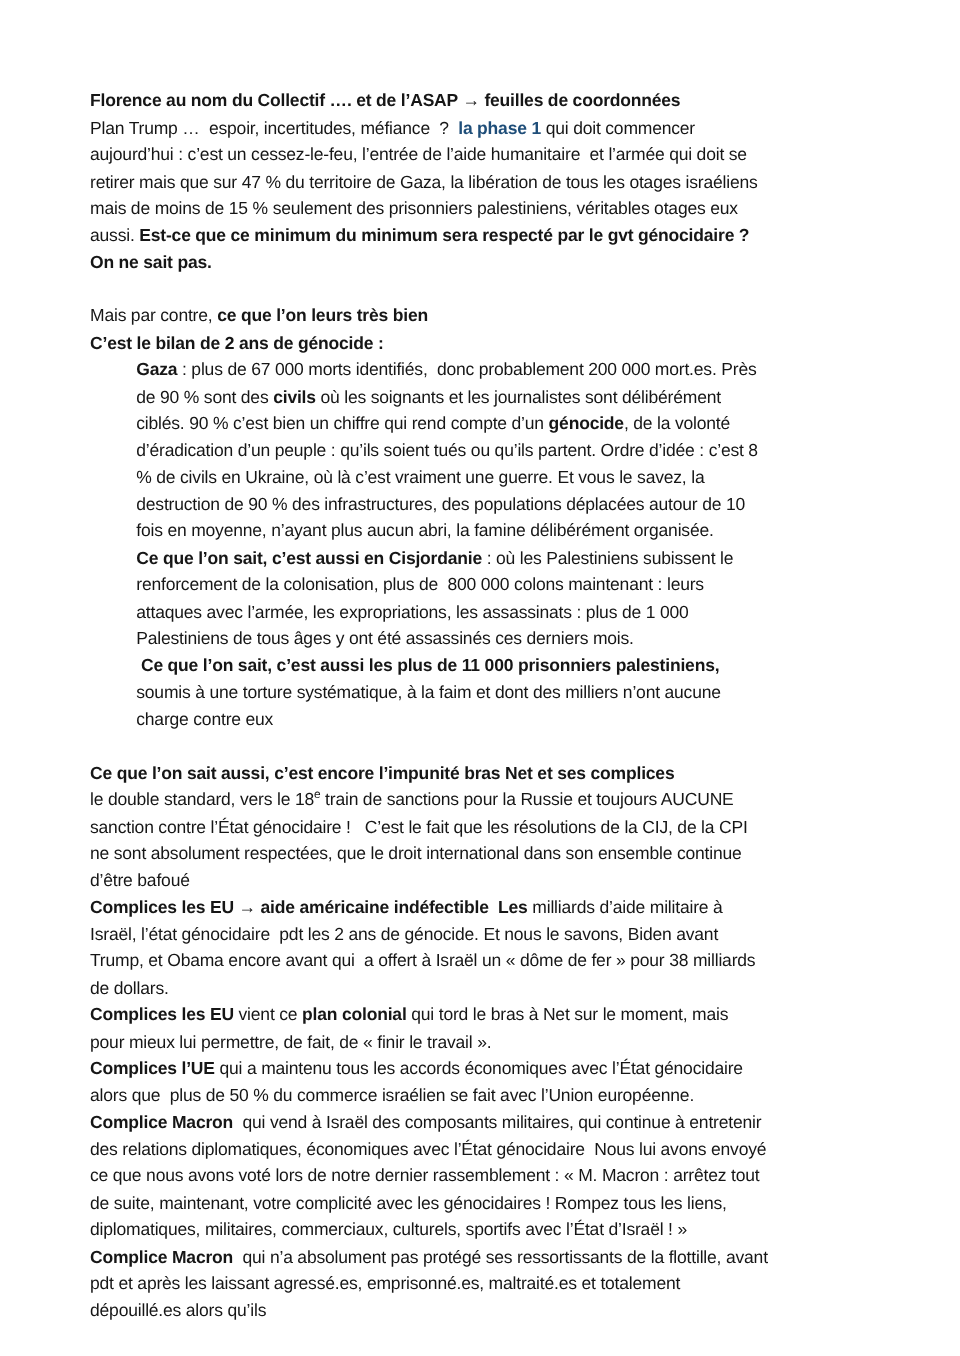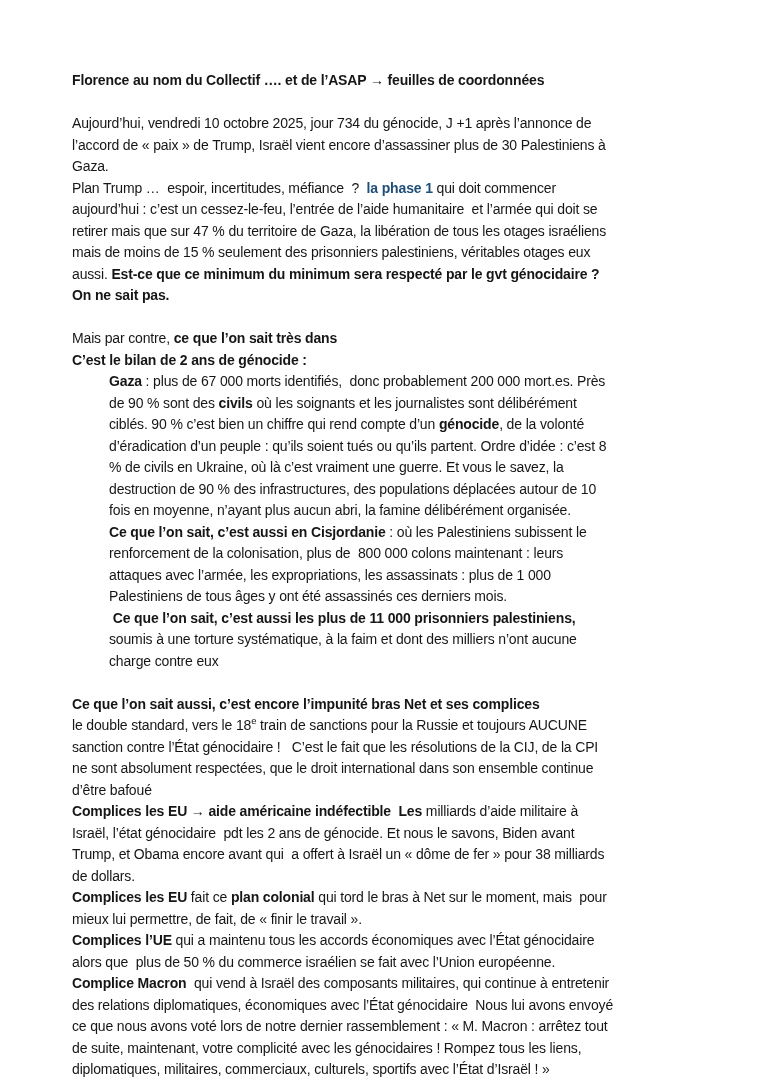--- a/index.html
+++ b/index.html
@@ -33,27 +33,27 @@
     vertical-align: super;
     line-height: 0;
   }
 </style>
 </head>
 <body>
 
 <div class="page">
   <div id="doc-body">
       <div class="para"><span class="run-b ">Florence au nom du Collectif …. et de l’ASAP → feuilles de coordonnées</span></div>
-      <div class="para gap"><span class="">Aujourd’hui, vendredi 10 octobre 2025, jour 734 du génocide, J +1 après l’annonce de l’accord de « paix » de Trump, Israël vient encore d’assassiner plus de 30 Palestiniens à Gaza.</span></div>
       <div class="para"><span class="">Plan Trump …  espoir, incertitudes, méfiance  ?  </span><span class="run-b " style="color: rgb(31, 78, 121);">la phase 1</span><span class=""> qui doit commencer aujourd’hui : c’est un cessez-le-feu, l’entrée de l’aide humanitaire  et l’armée qui doit se retirer mais que sur 47 % du territoire de Gaza, la libération de tous les otages israéliens mais de moins de 15 % seulement des prisonniers palestiniens, véritables otages eux aussi. </span><span class="run-b ">Est-ce que ce minimum du minimum sera respecté par le gvt génocidaire ? On ne sait pas.</span></div>
-      <div class="para gap"><span class="">Mais par contre, </span><span class="run-b ">ce que l’on sait très dans</span></div>
+      <div class="para gap"><span class="">Mais par contre, </span><span class="run-b ">ce que l’on leurs très bien</span></div>
       <div class="para"><span class="run-b ">C’est le bilan de 2 ans de génocide :</span></div>
       <div class="para indent"><span class="run-b ">Gaza</span><span class=""> : plus de 67 000 morts identifiés,  donc probablement 200 000 mort.es. Près de 90 % sont des </span><span class="run-b ">civils</span><span class=""> où les soignants et les journalistes sont délibérément ciblés. 90 % c’est bien un chiffre qui rend compte d’un </span><span class="run-b ">génocide</span><span class="">, de la volonté d’éradication d’un peuple : qu’ils soient tués ou qu’ils partent. Ordre d’idée : c’est 8 % de civils en Ukraine, où là c’est vraiment une guerre. Et vous le savez, la destruction de 90 % des infrastructures, des populations déplacées autour de 10 fois en moyenne, n’ayant plus aucun abri, la famine délibérément organisée.</span></div>
       <div class="para indent"><span class="run-b ">Ce que l’on sait, c’est aussi en Cisjordanie</span><span class=""> : où les Palestiniens subissent le renforcement de la colonisation, plus de  800 000 colons maintenant : leurs attaques avec l’armée, les expropriations, les assassinats : plus de 1 000 Palestiniens de tous âges y ont été assassinés ces derniers mois.</span></div>
       <div class="para indent"><span class=""> </span><span class="run-b ">Ce que l’on sait, c’est aussi les plus de 11 000 prisonniers palestiniens,</span><span class=""> soumis à une torture systématique, à la faim et dont des milliers n’ont aucune charge contre eux</span></div>
       <div class="para gap"><span class="run-b ">Ce que l’on sait aussi, c’est encore l’impunité bras Net et ses complices</span></div>
       <div class="para"><span class="">le double standard, vers le 18</span><span class="run-sup">e</span><span class=""> train de sanctions pour la Russie et toujours AUCUNE sanction contre l’État génocidaire !   C’est le fait que les résolutions de la CIJ, de la CPI ne sont absolument respectées, que le droit international dans son ensemble continue d’être bafoué</span></div>
       <div class="para"><span class="run-b ">Complices les EU → aide américaine indéfectible  Les</span><span class=""> milliards d’aide militaire à Israël, l’état génocidaire  pdt les 2 ans de génocide. Et nous le savons, Biden avant Trump, et Obama encore avant qui  a offert à Israël un « dôme de fer » pour 38 milliards de dollars.</span></div>
-      <div class="para"><span class="run-b ">Complices les EU</span><span class=""> fait ce </span><span class="run-b ">plan colonial</span><span class=""> qui tord le bras à Net sur le moment, mais  pour mieux lui permettre, de fait, de « finir le travail ».</span></div>
+      <div class="para"><span class="run-b ">Complices les EU</span><span class=""> vient ce </span><span class="run-b ">plan colonial</span><span class=""> qui tord le bras à Net sur le moment, mais  pour mieux lui permettre, de fait, de « finir le travail ».</span></div>
       <div class="para"><span class="run-b ">Complices l’UE</span><span class=""> qui a maintenu tous les accords économiques avec l’État génocidaire alors que  plus de 50 % du commerce israélien se fait avec l’Union européenne.</span></div>
       <div class="para"><span class="run-b ">Complice Macron</span><span class="">  qui vend à Israël des composants militaires, qui continue à entretenir des relations diplomatiques, économiques avec l’État génocidaire  Nous lui avons envoyé ce que nous avons voté lors de notre dernier rassemblement : « M. Macron : arrêtez tout de suite, maintenant, votre complicité avec les génocidaires ! Rompez tous les liens, diplomatiques, militaires, commerciaux, culturels, sportifs avec l’État d’Israël ! »</span></div>
+      <div class="para"><span class="run-b ">Complice Macron</span><span class="">  qui n’a absolument pas protégé ses ressortissants de la flottille, avant pdt et après les laissant agressé.es, emprisonné.es, maltraité.es et totalement dépouillé.es alors qu’ils</span></div>
     </div>
 </div>
 
 </body></html>

